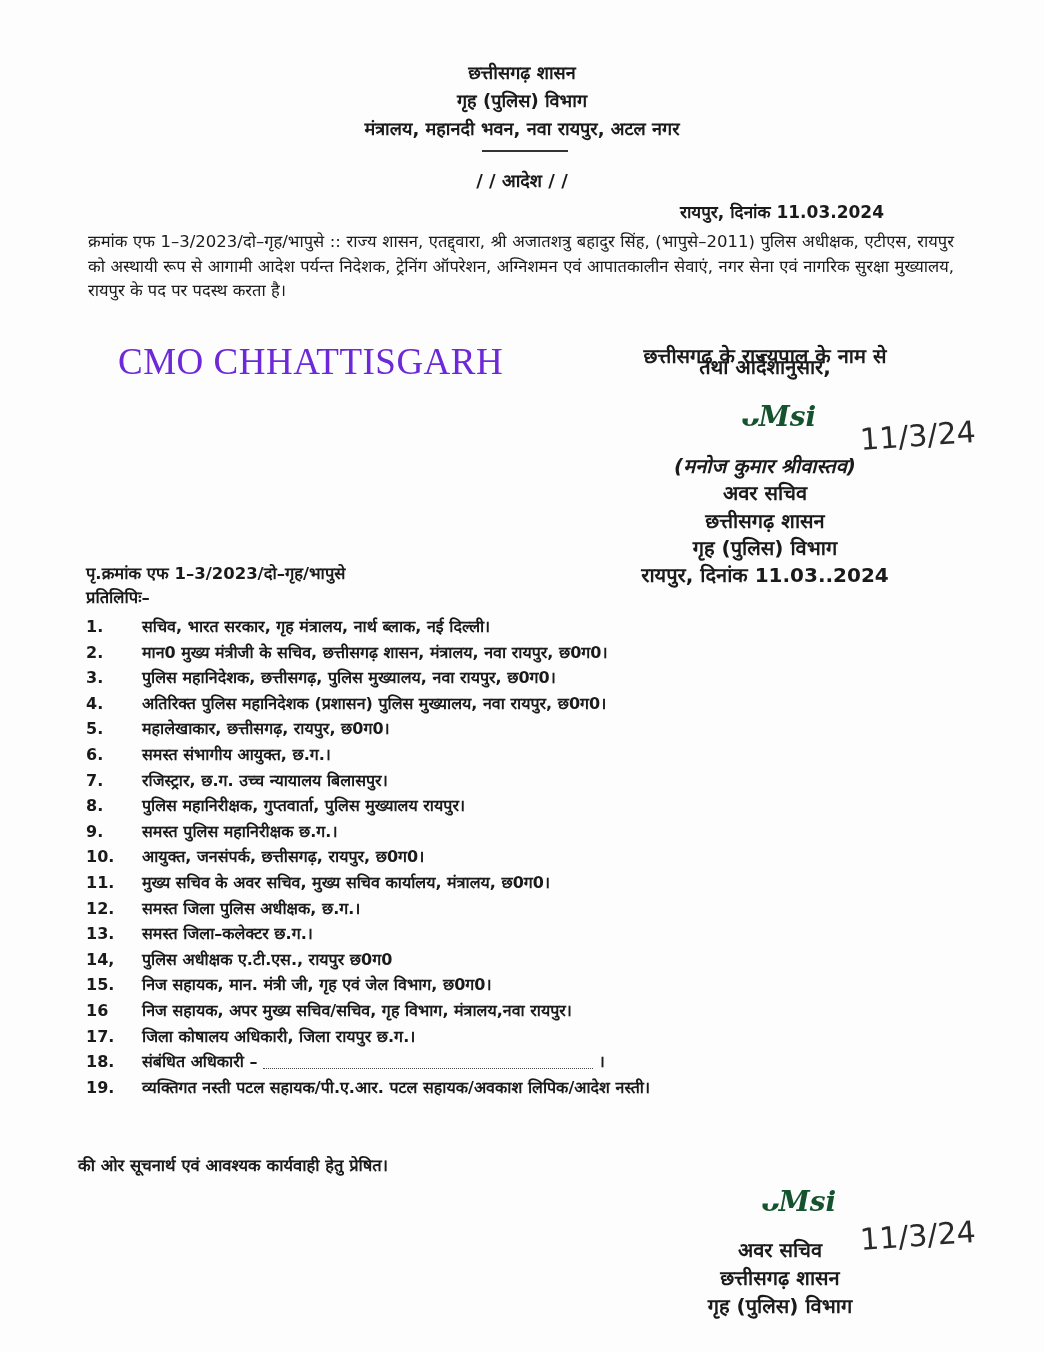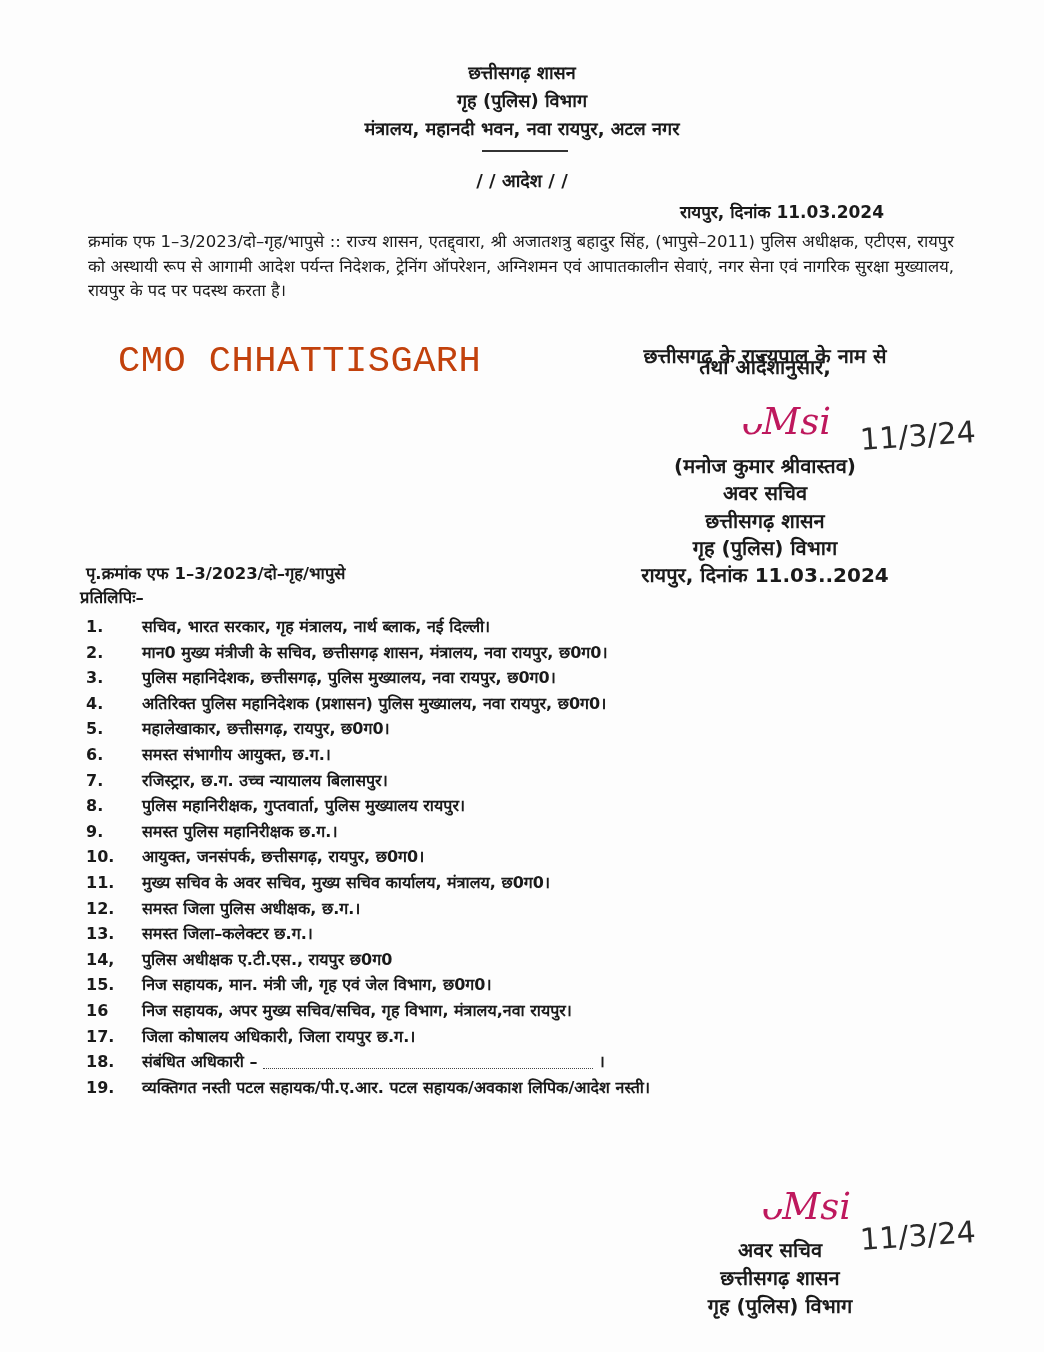--- a/index.html
+++ b/index.html
@@ -9,30 +9,30 @@
   }
   .page { position: absolute; left: 0; top: 0; width: 1044px; height: 1352px; background: #fdfdfd; }
   .hdr { position: absolute; left: 0; width: 1044px; text-align: center; font-size: 18px; font-weight: bold; }
   .rule { position: absolute; left: 482px; top: 150px; width: 86px; height: 0; border-top: 2px solid #333; }
   .date { position: absolute; font-size: 17px; font-weight: bold; }
   .body-para {
     position: absolute; left: 88px; top: 230px; width: 866px; font-size: 16.5px; line-height: 24.5px;
     text-align: justify; font-weight: normal;
   }
   .watermark {
-    position: absolute; left: 118px; top: 340px; font-family: Liberation Mono, monospace;
-    font-size: 37px; color: #c2410c; letter-spacing: 0.5px;
+    position: absolute; left: 118px; top: 340px; font-family: Liberation Serif, serif;
+    font-size: 37px; color: #6d28d9; letter-spacing: 0.5px;
   }
   .sig-block { position: absolute; text-align: center; font-size: 20px; font-weight: bold; line-height: 27px; }
   .signature {
-    position: absolute; font-family: "DejaVu Serif", serif; font-style: italic; font-size: 37px; color: #be185d;
+    position: absolute; font-family: "DejaVu Serif", serif; font-style: italic; font-size: 28px; color: #14532d; font-weight: bold;
   }
   .sig-date { position: absolute; font-family: "DejaVu Sans", sans-serif; font-size: 30px; color: #2a2a2a; transform: rotate(-4deg); }
   .endorse { position: absolute; left: 86px; top: 561px; font-size: 16.5px; font-weight: bold; }
-  .cc-label { position: absolute; left: 80px; top: 585px; font-size: 16.5px; font-weight: bold; text-align: center; }
+  .cc-label { position: absolute; left: 86px; top: 585px; font-size: 16.5px; font-weight: bold; text-align: center; }
   .cc-list { position: absolute; left: 86px; top: 614px; width: 780px; margin: 0; padding: 0; list-style: none; }
   .cc-item { display: flex; font-size: 16px; font-weight: bold; height: 25.6px; line-height: 25.6px; }
   .cc-num { width: 56px; flex: 0 0 56px; }
   .cc-text { flex: 1; white-space: nowrap; }
   .cc-item.wrap { height: auto; line-height: 26px; align-items: center; }
   .cc-item.wrap .cc-text { white-space: normal; }
   .dots { display: inline-block; width: 330px; border-bottom: 1px dotted #444; height: 12px; vertical-align: middle; }
   .forward { position: absolute; left: 78px; top: 1153px; font-size: 16.5px; font-weight: bold; }
 </style>
 </head>
@@ -51,21 +51,21 @@
   <div class="body-para">क्रमांक एफ 1–3/2023/दो–गृह/भापुसे :: राज्य शासन, एतद्द्वारा, श्री अजातशत्रु बहादुर सिंह, (भापुसे–2011) पुलिस अधीक्षक, एटीएस, रायपुर को अस्थायी रूप से आगामी आदेश पर्यन्त निदेशक, ट्रेनिंग ऑपरेशन, अग्निशमन एवं आपातकालीन सेवाएं, नगर सेना एवं नागरिक सुरक्षा मुख्यालय, रायपुर के पद पर पदस्थ करता है।</div>
 
   <div class="watermark">CMO CHHATTISGARH</div>
 
   <div class="sig-block" style="left:610px; top:343px; width:310px;">छत्तीसगढ़ के राज्यपाल के नाम से</div>
   <div class="sig-block" style="left:610px; top:354px; width:310px;">तथा आदेशानुसार,</div>
 
   <div class="signature" style="left:740px; top:400px;">ᴗMsi</div>
   <div class="sig-date" style="left:860px; top:418px;">11/3/24</div>
 
-  <div class="sig-block" style="left:620px; top:453px; width:290px;">(मनोज कुमार श्रीवास्तव)</div>
+  <div class="sig-block" style="left:620px; top:453px; width:290px;font-style:italic;">(मनोज कुमार श्रीवास्तव)</div>
   <div class="sig-block" style="left:620px; top:480px; width:290px;">अवर सचिव</div>
   <div class="sig-block" style="left:620px; top:508px; width:290px;">छत्तीसगढ़ शासन</div>
   <div class="sig-block" style="left:620px; top:535px; width:290px;">गृह (पुलिस) विभाग</div>
   <div class="sig-block" style="left:620px; top:562px; width:290px;">रायपुर, दिनांक 11.03..2024</div>
 
   <div class="endorse">पृ.क्रमांक एफ 1–3/2023/दो–गृह/भापुसे</div>
   <div class="cc-label">प्रतिलिपिः–</div>
 
   <ul class="cc-list">
     <li class="cc-item">
@@ -139,20 +139,21 @@
     <li class="cc-item">
         <span class="cc-num">18.</span>
         <span class="cc-text"><span>संबंधित अधिकारी –</span> <span class="dots"></span> <span>।</span></span>
       </li>
     <li class="cc-item wrap">
         <span class="cc-num">19.</span>
         <span class="cc-text" style="width:700px;">व्यक्तिगत नस्ती पटल सहायक/पी.ए.आर. पटल सहायक/अवकाश लिपिक/आदेश नस्ती।</span>
       </li>
   </ul>
 
+  <div class="forward">की ओर सूचनार्थ एवं आवश्यक कार्यवाही हेतु प्रेषित।</div>
 
   <div class="signature" style="left:760px; top:1185px;">ᴗMsi</div>
   <div class="sig-date" style="left:860px; top:1218px;">11/3/24</div>
   <div class="sig-block" style="left:700px; top:1237px; width:160px;">अवर सचिव</div>
   <div class="sig-block" style="left:690px; top:1265px; width:180px;">छत्तीसगढ़ शासन</div>
   <div class="sig-block" style="left:690px; top:1293px; width:180px;">गृह (पुलिस) विभाग</div>
 
 </div>
 
 </body></html>

